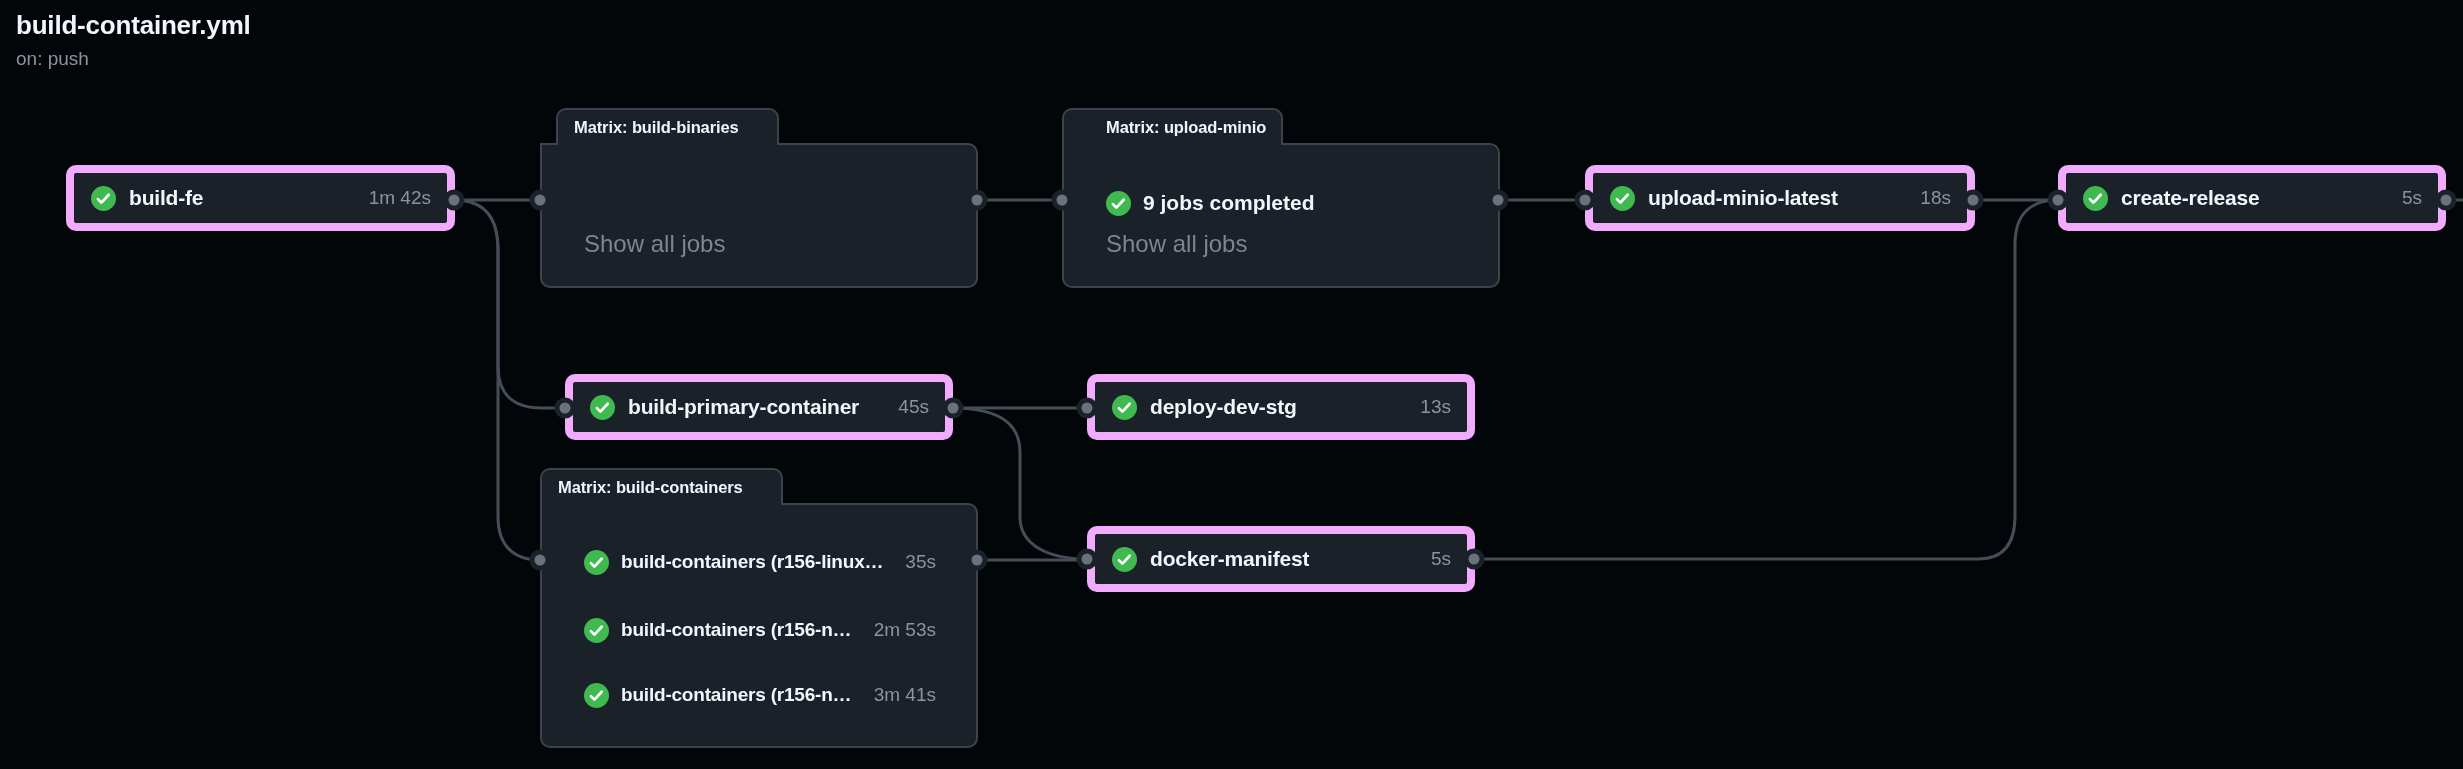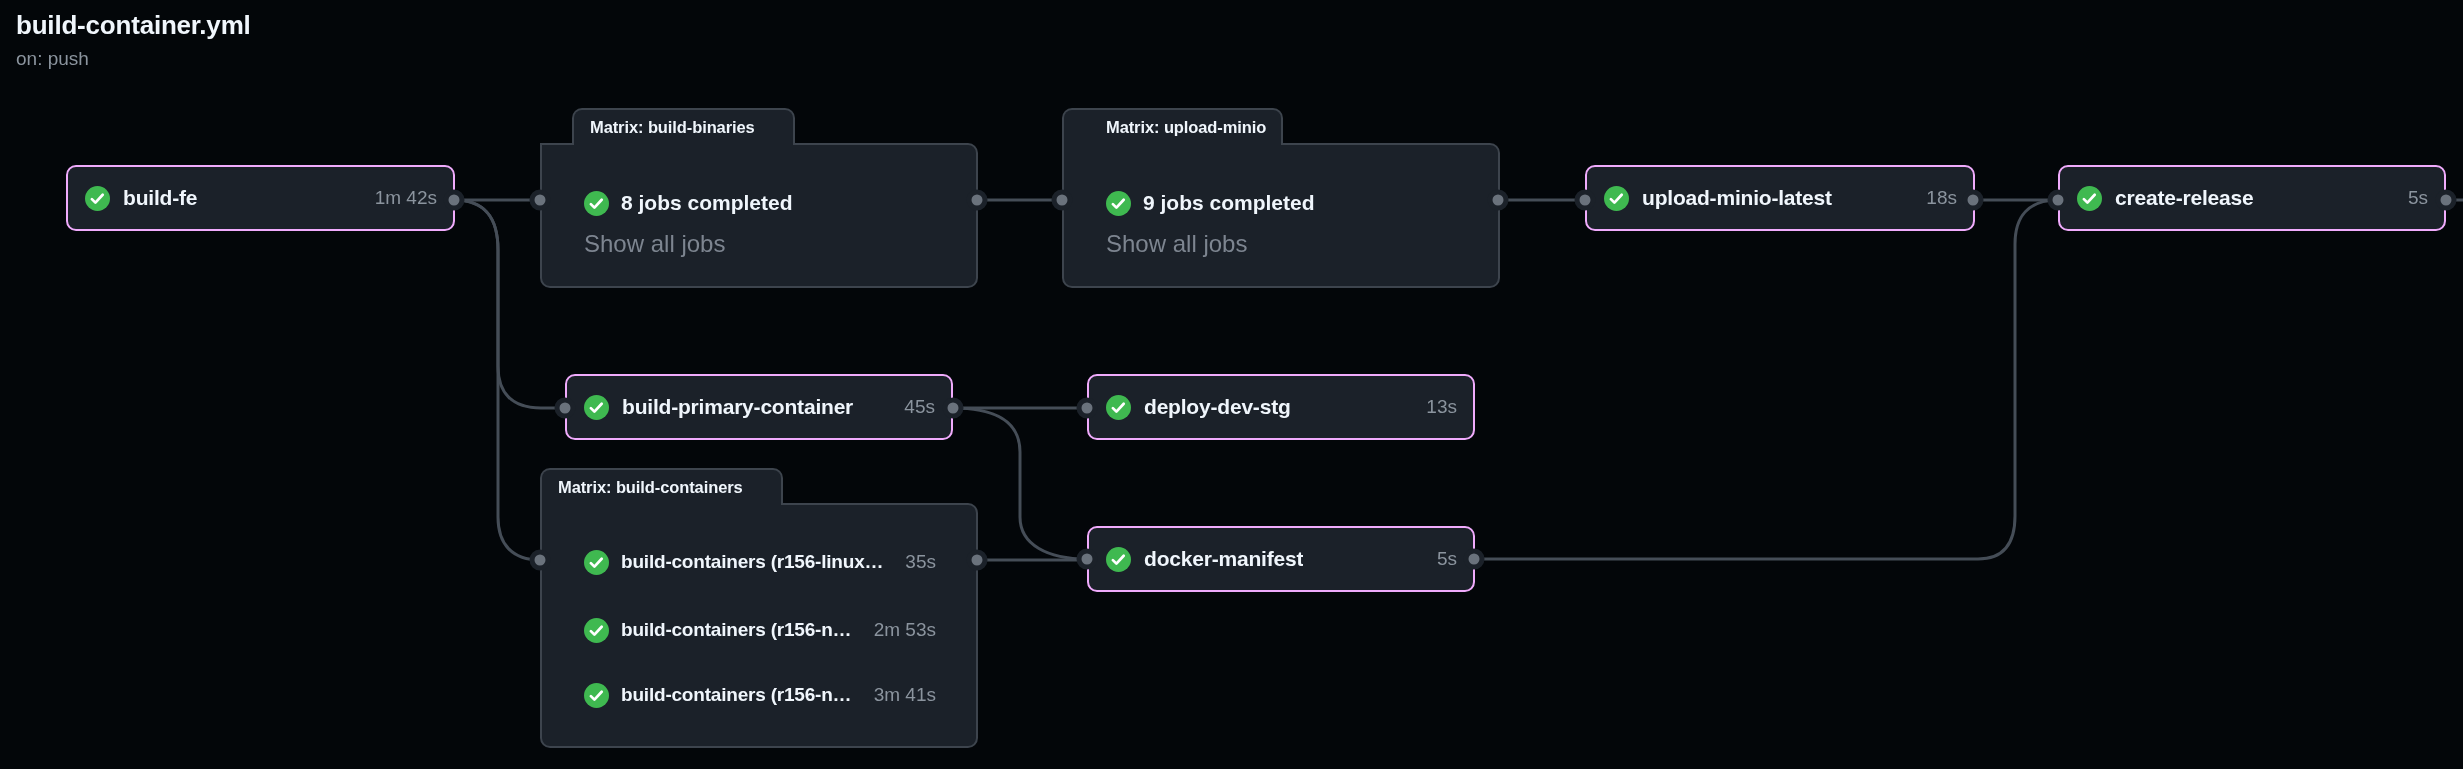--- a/index.html
+++ b/index.html
@@ -13,21 +13,21 @@
   .canvas{position:absolute;inset:0;}
   svg.edges{position:absolute;inset:0;z-index:1;}
   svg.dots{position:absolute;inset:0;z-index:4;pointer-events:none;}
 
   .header{position:absolute;left:16px;top:10px;z-index:5;}
   .header-title{font-size:26px;font-weight:700;color:#f0f6fc;letter-spacing:-0.2px;}
   .header-trigger{font-size:19px;color:#8b949e;margin-top:7px;}
 
   .job-node{
     position:absolute;z-index:2;
-    background:#1b2129;border:2px solid #f0abfc;border-radius:10px;
+    background:#1b2129;border:8px solid #f0abfc;border-radius:10px;
     display:flex;align-items:center;gap:13px;
     padding:0 16px 0 17px;box-sizing:border-box;cursor:pointer;
   }
   .check-icon{flex:none;width:25px;height:25px;display:block;}
   .job-label{
     font-size:21px;font-weight:700;color:#f0f6fc;
     letter-spacing:-0.2px;white-space:nowrap;overflow:hidden;
   }
   .job-duration{
     margin-left:auto;font-size:19px;color:#8b949e;
@@ -87,31 +87,24 @@
   <div class="job-node" style="left:66px;top:165px;width:389px;height:66px;">
     <svg class="check-icon" viewBox="0 0 24 24">
         <circle cx="12" cy="12" r="12" fill="#3fb950"></circle>
         <path d="M6.6 12.6l3.4 3.4 7-7.6" stroke="#fff" stroke-width="2.6" fill="none" stroke-linecap="round" stroke-linejoin="round"></path>
       </svg>
     <span class="job-label">build-fe</span>
     <span class="job-duration">1m 42s</span>
   </div>
 
   <div>
-    <div class="matrix-tab" style="left:572px;top:108px;width:223px;height:37px;">
+    <div class="matrix-tab" style="left:556px;top:108px;width:223px;height:37px;">
       <span>Matrix: build-binaries</span>
     </div>
     <div class="matrix-body" style="left:540px;top:143px;width:438px;height:145px;">
-      <div class="matrix-row" style="top:42px;">
-        <svg class="check-icon" viewBox="0 0 24 24">
-            <circle cx="12" cy="12" r="12" fill="#3fb950"></circle>
-            <path d="M6.6 12.6l3.4 3.4 7-7.6" stroke="#fff" stroke-width="2.6" fill="none" stroke-linecap="round" stroke-linejoin="round"></path>
-          </svg>
-        <span class="matrix-summary-label">8 jobs completed</span>
-      </div>
       <div class="show-all" style="top:85px;">Show all jobs</div>
     </div>
   </div>
 
   <div>
     <div class="matrix-tab" style="left:1062px;top:108px;width:221px;height:37px;padding-left:42px;">
       <span>Matrix: upload-minio</span>
     </div>
     <div class="matrix-body" style="left:1062px;top:143px;width:438px;height:145px;">
       <div class="matrix-row" style="top:42px;">

